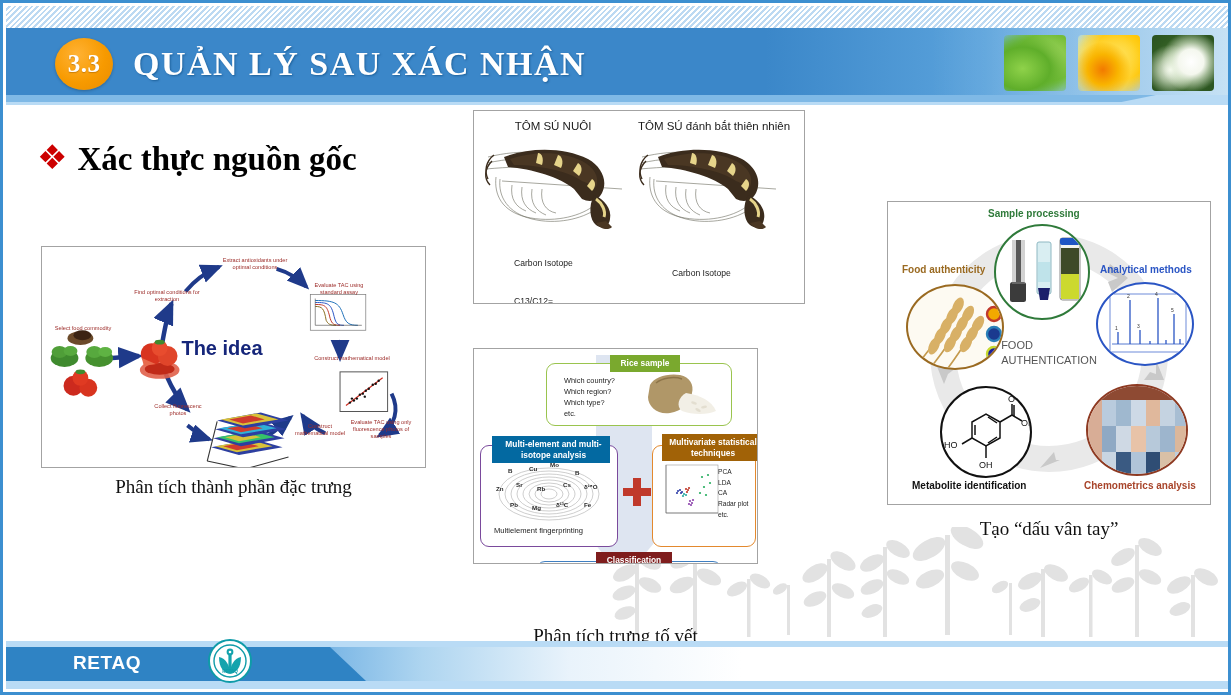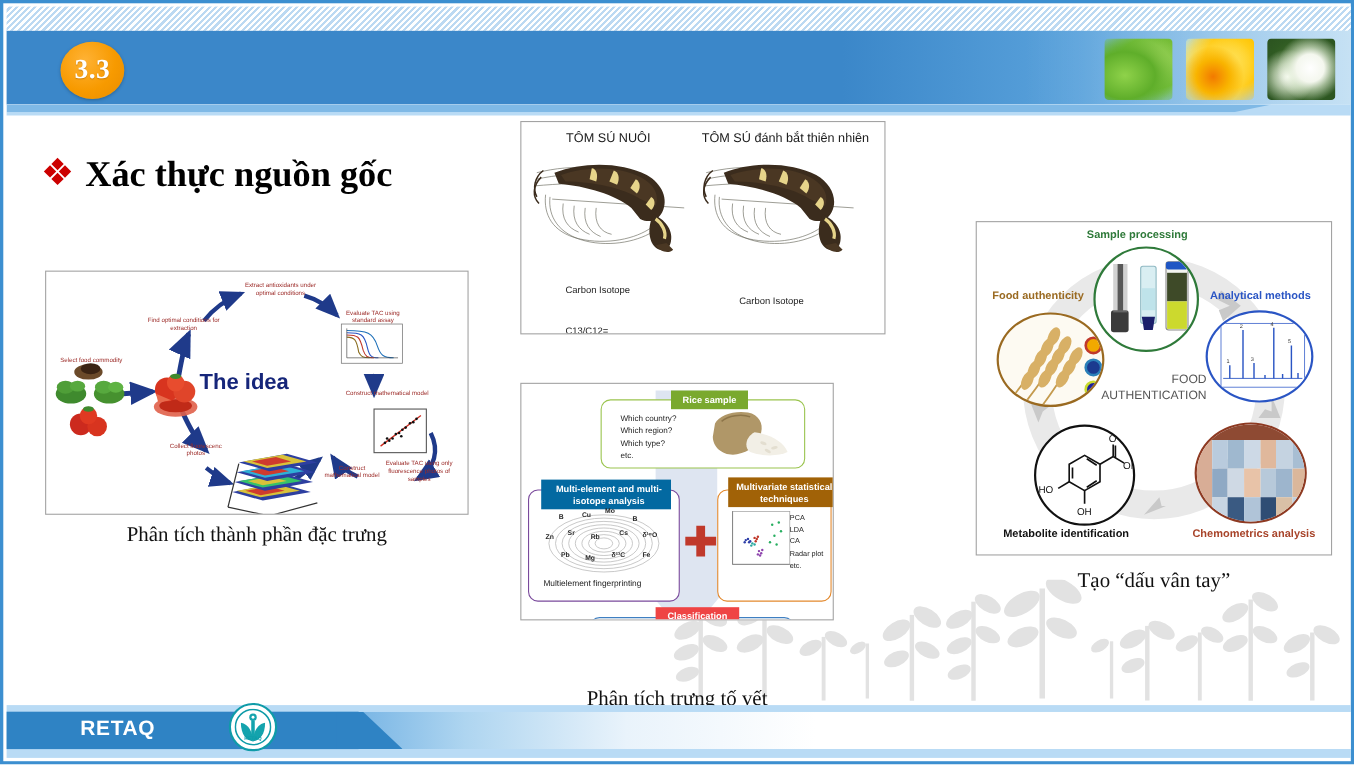--- a/index.html
+++ b/index.html
@@ -148,21 +148,21 @@
 
   
   #fig-auth{left:884px;top:198px;width:324px;height:304px;}
   .au-lbl{
     position:absolute;font-family:"Liberation Sans",sans-serif;
     font-weight:bold;font-size:10px;white-space:nowrap;
   }
   .au-circle{position:absolute;border-radius:50%;box-sizing:border-box;overflow:hidden;}
   .au-center{
     position:absolute;left:50%;top:50%;transform:translate(-50%,-50%);
-    text-align:right;font-family:"Liberation Sans",sans-serif;
+    text-align:left;font-family:"Liberation Sans",sans-serif;
     font-size:11px;color:#555;line-height:1.35;white-space:pre-line;
   }
   .au-ring{
     position:absolute;left:50%;top:50%;transform:translate(-50%,-50%);
     width:238px;height:238px;border-radius:50%;
     border:26px solid #e9e9e9;box-sizing:border-box;
   }
 
   
   #sprouts{position:absolute;left:600px;bottom:55px;width:628px;height:110px;}
@@ -201,20 +201,21 @@
 <body>
 
 <div id="slide">
 
   <div class="hatch-strip"></div>
   <div class="header-band"></div>
   <div class="header-underline"></div>
   <div class="header-underline-dark"></div>
 
   <div class="num-badge">3.3</div>
+  <div class="header-title">QUẢN LÝ SAU XÁC NHẬN</div>
 
   <div class="header-photos">
     <div class="hphoto hp-grass"></div>
     <div class="hphoto hp-flower"></div>
     <div class="hphoto hp-daisy"></div>
   </div>
 
   <div class="bullet-row">
     <span class="bullet-glyph">❖</span>
     <span class="bullet-text">Xác thực nguồn gốc</span>
@@ -600,21 +601,21 @@
       <line x1="10" y1="50" x2="62" y2="50" stroke="#666" stroke-width=".6"></line>
       <line x1="10" y1="2" x2="10" y2="50" stroke="#666" stroke-width=".6"></line>
     </svg>
     <div class="rc-txt" style="left:244px;top:118px;width:48px;font-size:6.6px;line-height:1.62;">PCA
 LDA
 CA
 Radar plot
 etc.</div>
 
     <div class="rc-card" style="left:62px;top:212px;width:186px;height:56px;border:1.4px solid #3f7fc1;"></div>
-    <div class="rc-banner" style="left:122px;top:203px;width:76px;background:#ef4444;">Classification</div>
+    <div class="rc-banner" style="left:122px;top:203px;width:76px;background:#7f1d1d;">Classification</div>
     <div class="rc-txt" style="left:84px;top:222px;width:82px;font-size:6.8px;">Country :  A, B, C
 Region :  X, Y, Z
 Type :  M, N, O,
 etc.</div>
     <svg style="position:absolute;left:170px;top:218px;" width="76" height="48" viewBox="0 0 76 48">
       <g>
         <rect x="0" y="0" width="19" height="24" fill="#ded0b0"></rect>
           <rect x="19" y="0" width="19" height="24" fill="#c9b184"></rect>
         <rect x="38" y="0" width="19" height="24" fill="#e8e0cb"></rect>
           <rect x="57" y="0" width="19" height="24" fill="#d2bc92"></rect>

